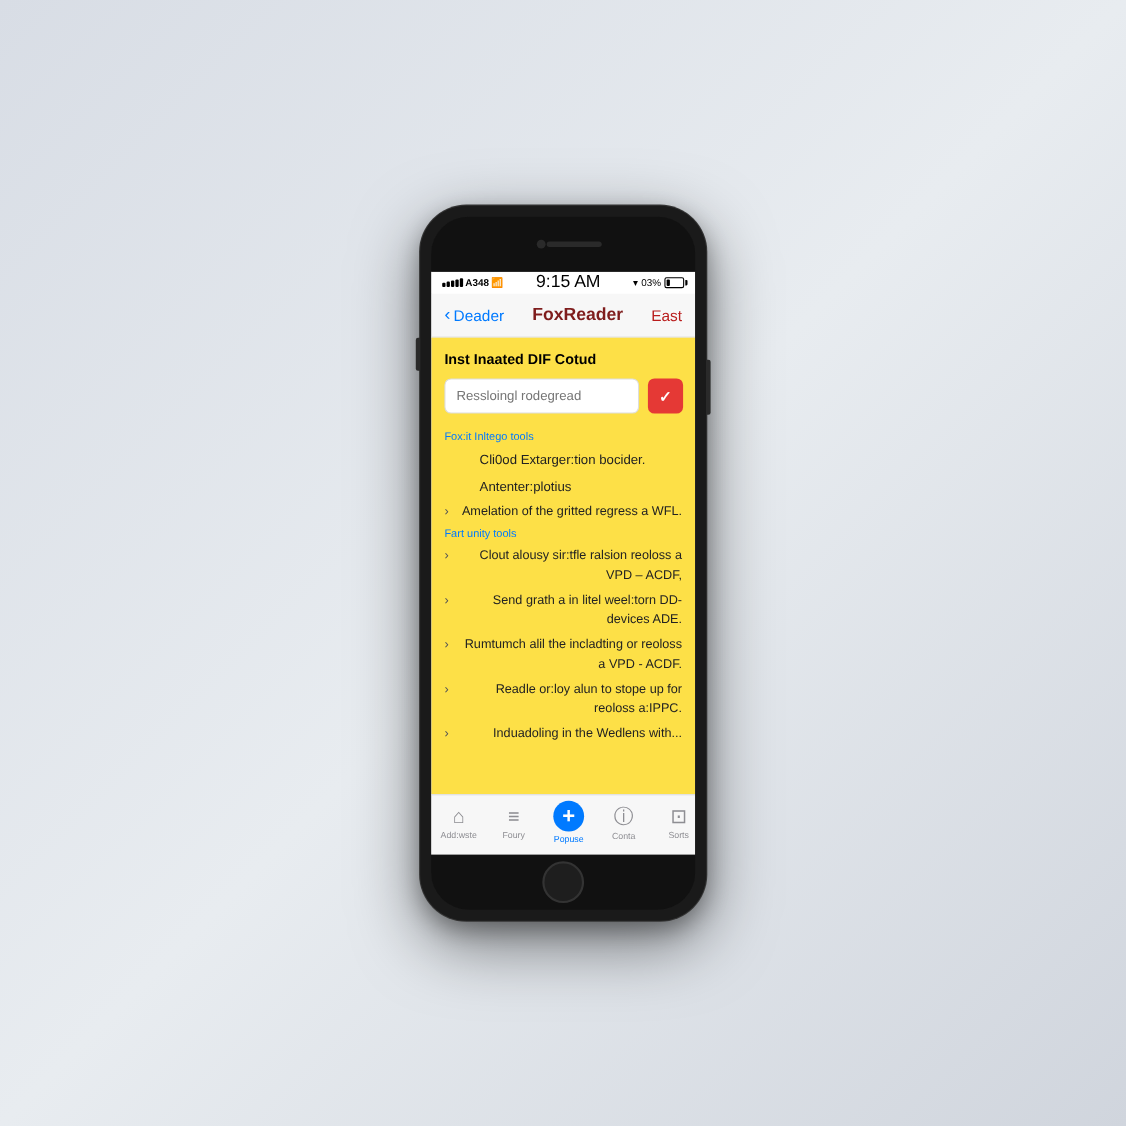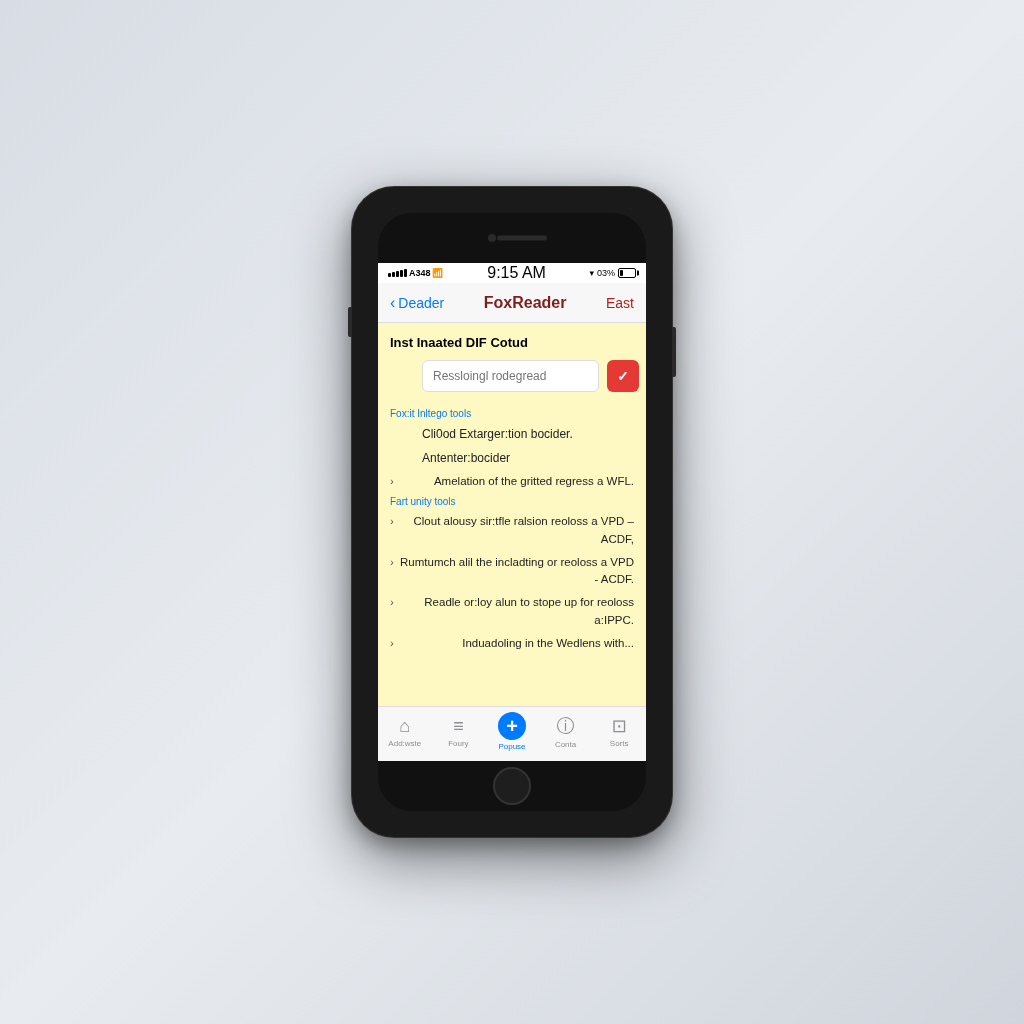--- a/index.html
+++ b/index.html
@@ -7,25 +7,25 @@
       width: 1024px;
       height: 1024px;
       background: linear-gradient(135deg, #d8dde5 0%, #e8ecf0 50%, #d0d5dd 100%);
       display: flex;
       align-items: center;
       justify-content: center;
       font-family: -apple-system, 'Helvetica Neue', Arial, sans-serif;
     }
 
     .phone-outer {
-      width: 320px;
+      width: 260px;
       height: 650px;
       background: #1a1a1a;
       border-radius: 42px;
-      padding: 26px;
+      padding: 10px;
       box-shadow:
         0 0 0 1px #333,
         0 20px 60px rgba(0,0,0,0.5),
         0 8px 20px rgba(0,0,0,0.3);
       position: relative;
     }
 
     
     .phone-outer::before {
       content: '';
@@ -201,36 +201,35 @@
     .chevron-left {
       color: #007aff;
       font-size: 16px;
       font-weight: 300;
     }
 
     
     .content {
       flex: 1;
       overflow-y: auto;
-      background: #fef9c3;
+      background: #fde047;
       padding: 12px;
     }
 
     .content-title {
       font-size: 13px;
       font-weight: 700;
       color: #000;
       margin-bottom: 10px;
     }
 
     .search-row {
       display: flex;
       gap: 8px;
       margin-bottom: 16px;
-      margin-left: 32px;
     }
     .search-input {
       flex: 1;
       height: 32px;
       border: 1px solid #ddd;
       border-radius: 6px;
       padding: 0 10px;
       font-size: 12px;
       color: #999;
       background: #fff;
@@ -386,27 +385,28 @@
         <div class="search-row">
           <input class="search-input" type="text" placeholder="Ressloingl rodegread" style="">
           <div class="search-btn">
             <span class="check-icon">✓</span>
           </div>
         </div>
 
         <div>
           <div class="section-heading">Fox:it Inltego tools</div>
           <div class="body-text">Cli0od Extarger:tion bocider.</div>
-          <div class="body-text">Antenter:bocider</div>
+          <div class="body-text">Antenter:plotius</div>
           <div class="bullet-item">Amelation of the gritted regress a WFL.</div>
         </div>
 
         <div>
           <div class="section-heading">Fart unity tools</div>
           <div class="bullet-item">Clout alousy sir:tfle ralsion reoloss a VPD – ACDF,</div>
+          <div class="bullet-item">Send grath a in litel weel:torn DD-devices ADE.</div>
           <div class="bullet-item">Rumtumch alil the incladting or reoloss a VPD - ACDF.</div>
           <div class="bullet-item">Readle or:loy alun to stope up for reoloss a:IPPC.</div>
           <div class="bullet-item">Induadoling in the Wedlens with...</div>
         </div>
       </div>
 
       <div class="tab-bar">
         <div class="tab-item">
           <span class="tab-icon">⌂</span>
           <span class="tab-label">Add:wste</span>

